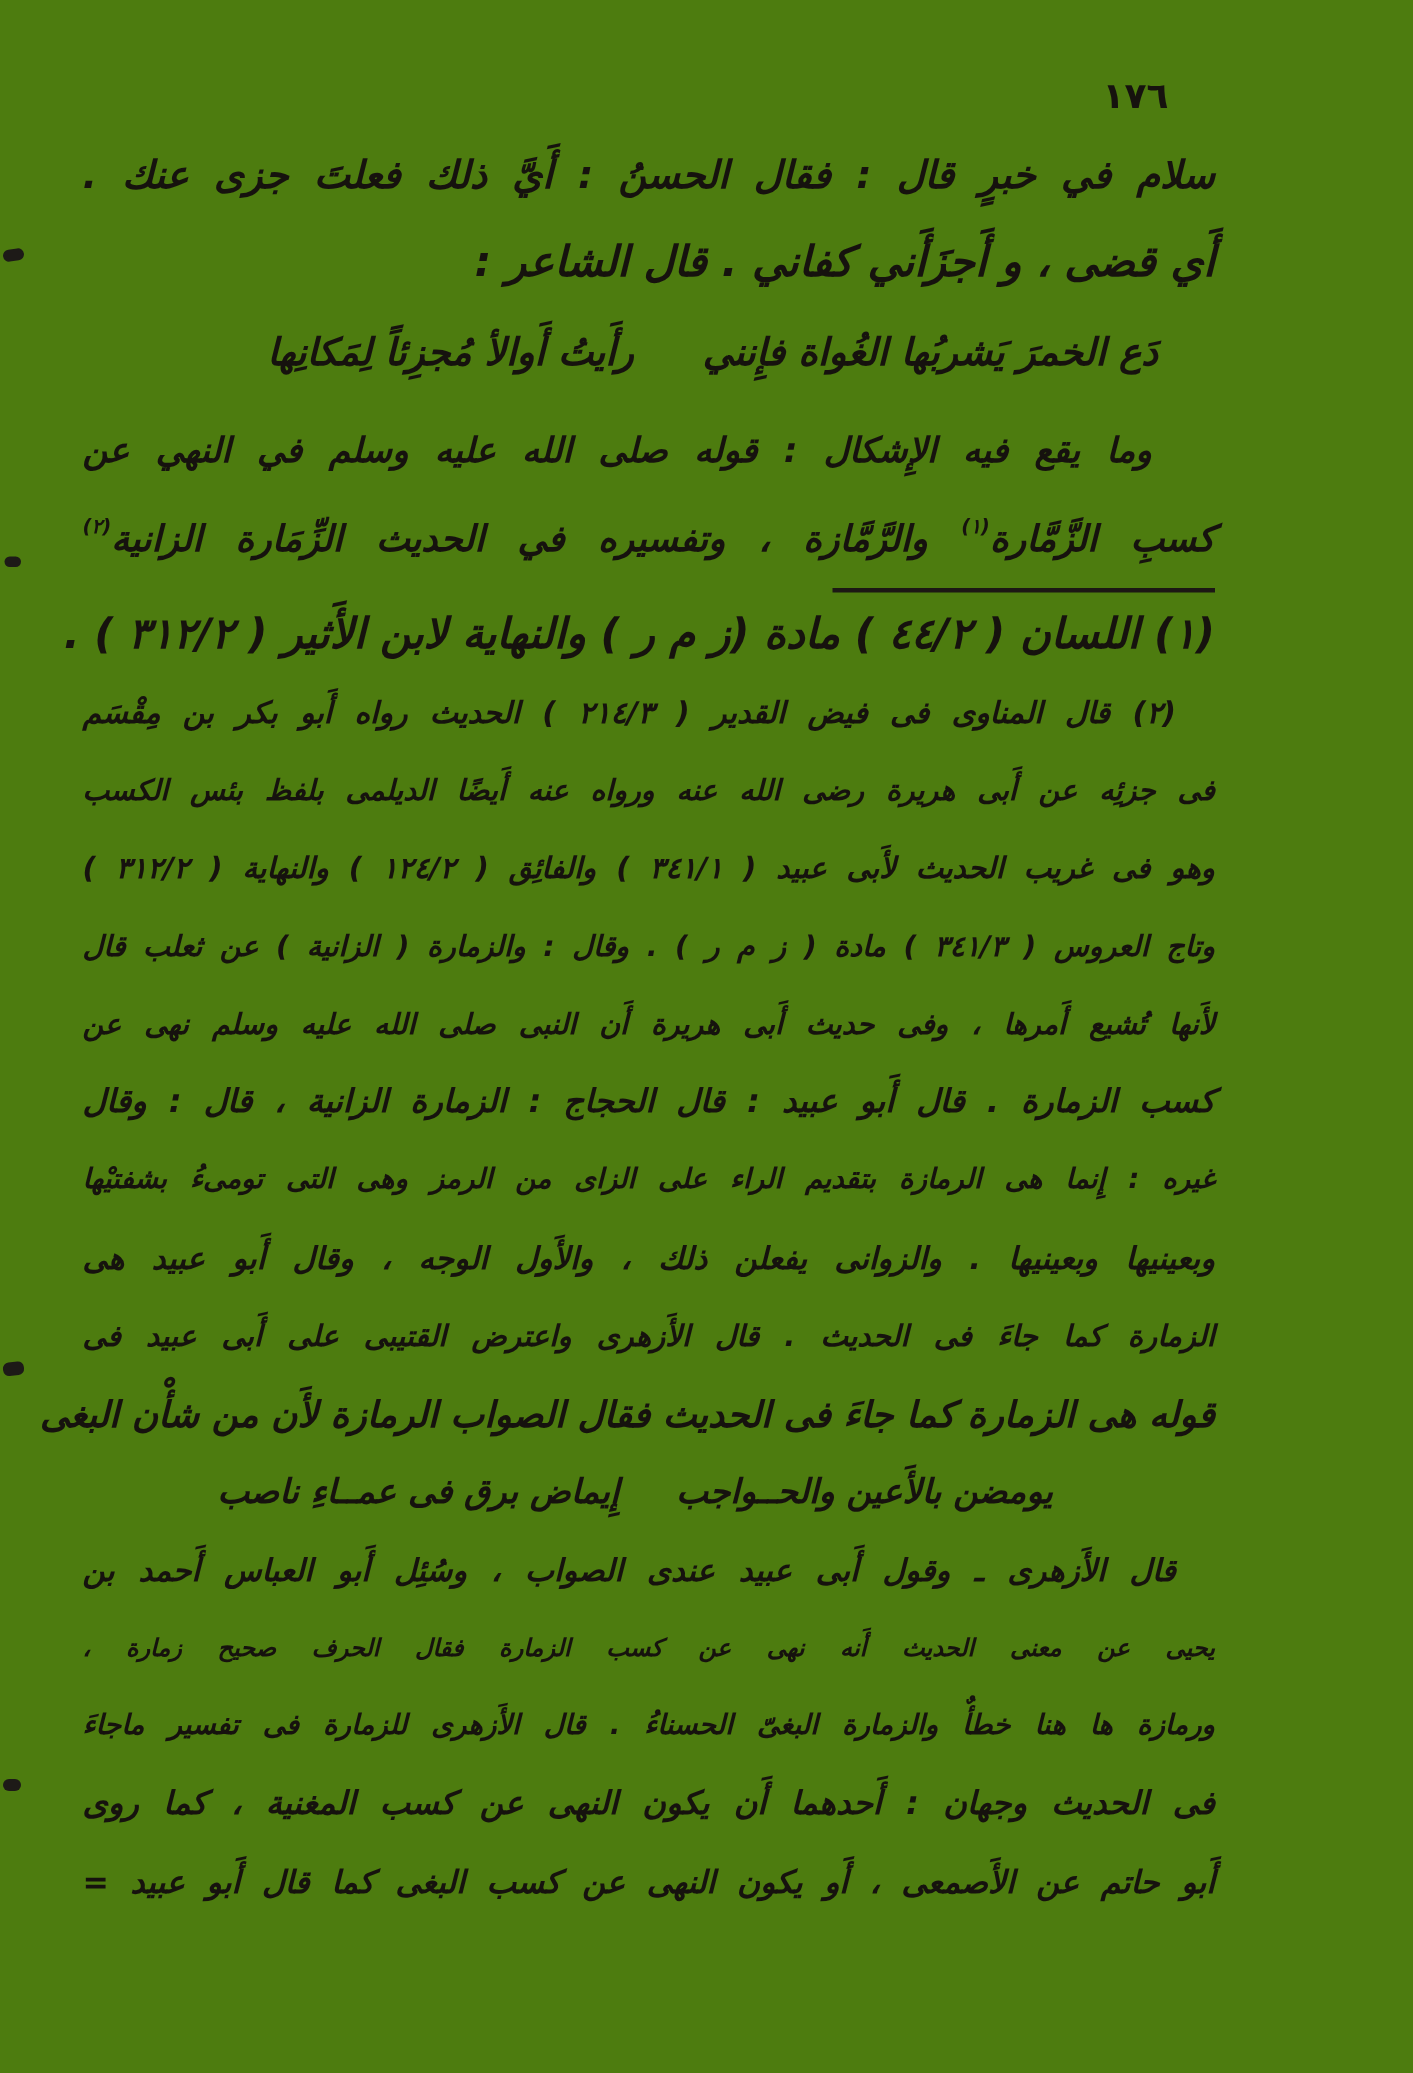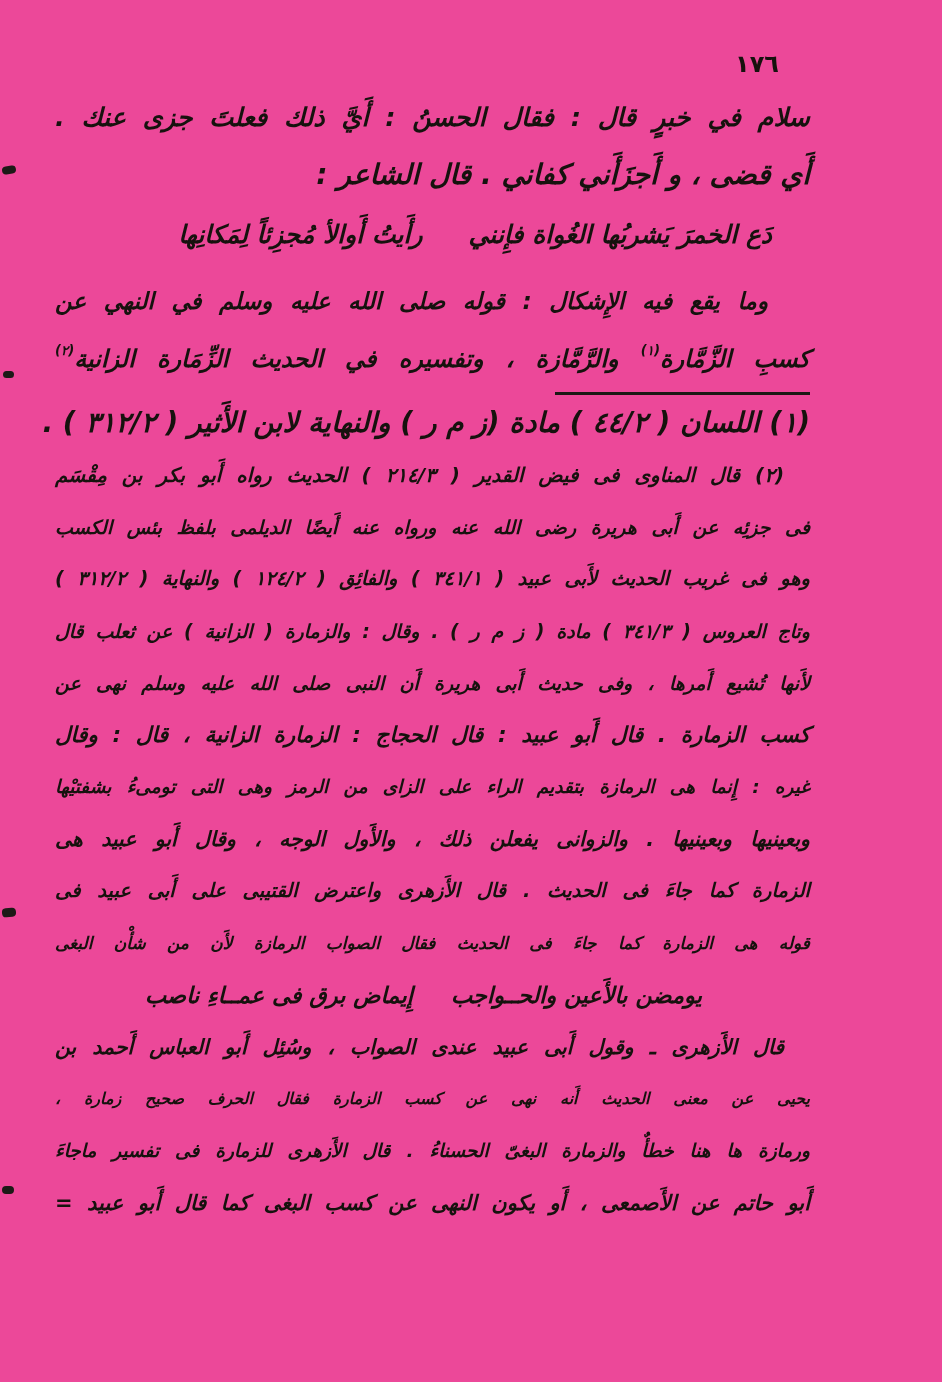--- a/index.html
+++ b/index.html
@@ -1,19 +1,19 @@
 <!DOCTYPE html>
 <html lang="ar" dir="rtl"><head>
 <meta charset="utf-8">
 <style>
   html,body{margin:0;padding:0;background:#e8e8e8;}
   .page{
     position:relative;
     width:942px;height:1382px;
-    background:#ec4899;
+    background:#4d7c0f;
     overflow:hidden;
     direction:rtl;
     font-family:"DejaVu Sans",sans-serif;
     color:#16120e;
     margin:0 auto;
   }
   .page-number{
     position:absolute;top:50px;right:163px;
     font-size:24px;font-weight:700;letter-spacing:1px;
   }
@@ -90,26 +90,27 @@
 
     <div class="line fline indent-sm" style="font-size: 20px;">(٢) قال المناوى فى فيض القدير ( ٢١٤/٣ ) الحديث رواه أَبو بكر بن مِقْسَم</div>
     <div class="line fline" style="font-size: 19px;">فى جزئِه عن أَبى هريرة رضى الله عنه ورواه عنه أَيضًا الديلمى بلفظ بئس الكسب</div>
     <div class="line fline" style="font-size: 19.5px;">وهو فى غريب الحديث لأَبى عبيد ( ٣٤١/١ ) والفائِق ( ١٢٤/٢ ) والنهاية ( ٣١٢/٢ )</div>
     <div class="line fline" style="font-size: 19px;">وتاج العروس ( ٣٤١/٣ ) مادة ( ز م ر ) . وقال : والزمارة ( الزانية ) عن ثعلب قال</div>
     <div class="line fline" style="font-size: 19px;">لأَنها تُشيع أَمرها ، وفى حديث أَبى هريرة أَن النبى صلى الله عليه وسلم نهى عن</div>
     <div class="line fline" style="font-size: 21.5px;">كسب الزمارة . قال أَبو عبيد : قال الحجاج : الزمارة الزانية ، قال : وقال</div>
     <div class="line fline" style="font-size: 18.5px;">غيره : إِنما هى الرمازة بتقديم الراء على الزاى من الرمز وهى التى تومىءُ بشفتيْها</div>
     <div class="line fline" style="font-size: 20.5px;">وبعينيها وبعينيها . والزوانى يفعلن ذلك ، والأَول الوجه ، وقال أَبو عبيد هى</div>
     <div class="line fline" style="font-size: 19.5px;">الزمارة كما جاءَ فى الحديث . قال الأَزهرى واعترض القتيبى على أَبى عبيد فى</div>
-    <div class="line fline" style="font-size: 17px;">قوله هى الزمارة كما جاءَ فى الحديث فقال الصواب الرمازة لأَن من شأْن البغى</div>
+    <div class="line fline" style="font-size: 24px;">قوله هى الزمارة كما جاءَ فى الحديث فقال الصواب الرمازة لأَن من شأْن البغى</div>
 
     <div class="verse v2" style="font-size: 22.5px;">
       <span>يومضن بالأَعين والحــواجب</span>
       <span>إِيماض برق فى عمــاءِ ناصب</span>
     </div>
 
     <div class="line fline indent-sm" style="font-size: 20.5px;">قال الأَزهرى ـ وقول أَبى عبيد عندى الصواب ، وسُئِل أَبو العباس أَحمد بن</div>
     <div class="line fline" style="font-size: 16px;">يحيى عن معنى الحديث أَنه نهى عن كسب الزمارة فقال الحرف صحيح زمارة ،</div>
     <div class="line fline" style="font-size: 18.5px;">ورمازة ها هنا خطأٌ والزمارة البغىّ الحسناءُ . قال الأَزهرى للزمارة فى تفسير ماجاءَ</div>
+    <div class="line fline" style="font-size: 21.5px;">فى الحديث وجهان : أَحدهما أَن يكون النهى عن كسب المغنية ، كما روى</div>
     <div class="line fline" style="font-size: 21px;">أَبو حاتم عن الأَصمعى ، أَو يكون النهى عن كسب البغى كما قال أَبو عبيد =</div>
 
   </div>
 </div>
 
 </body></html>

